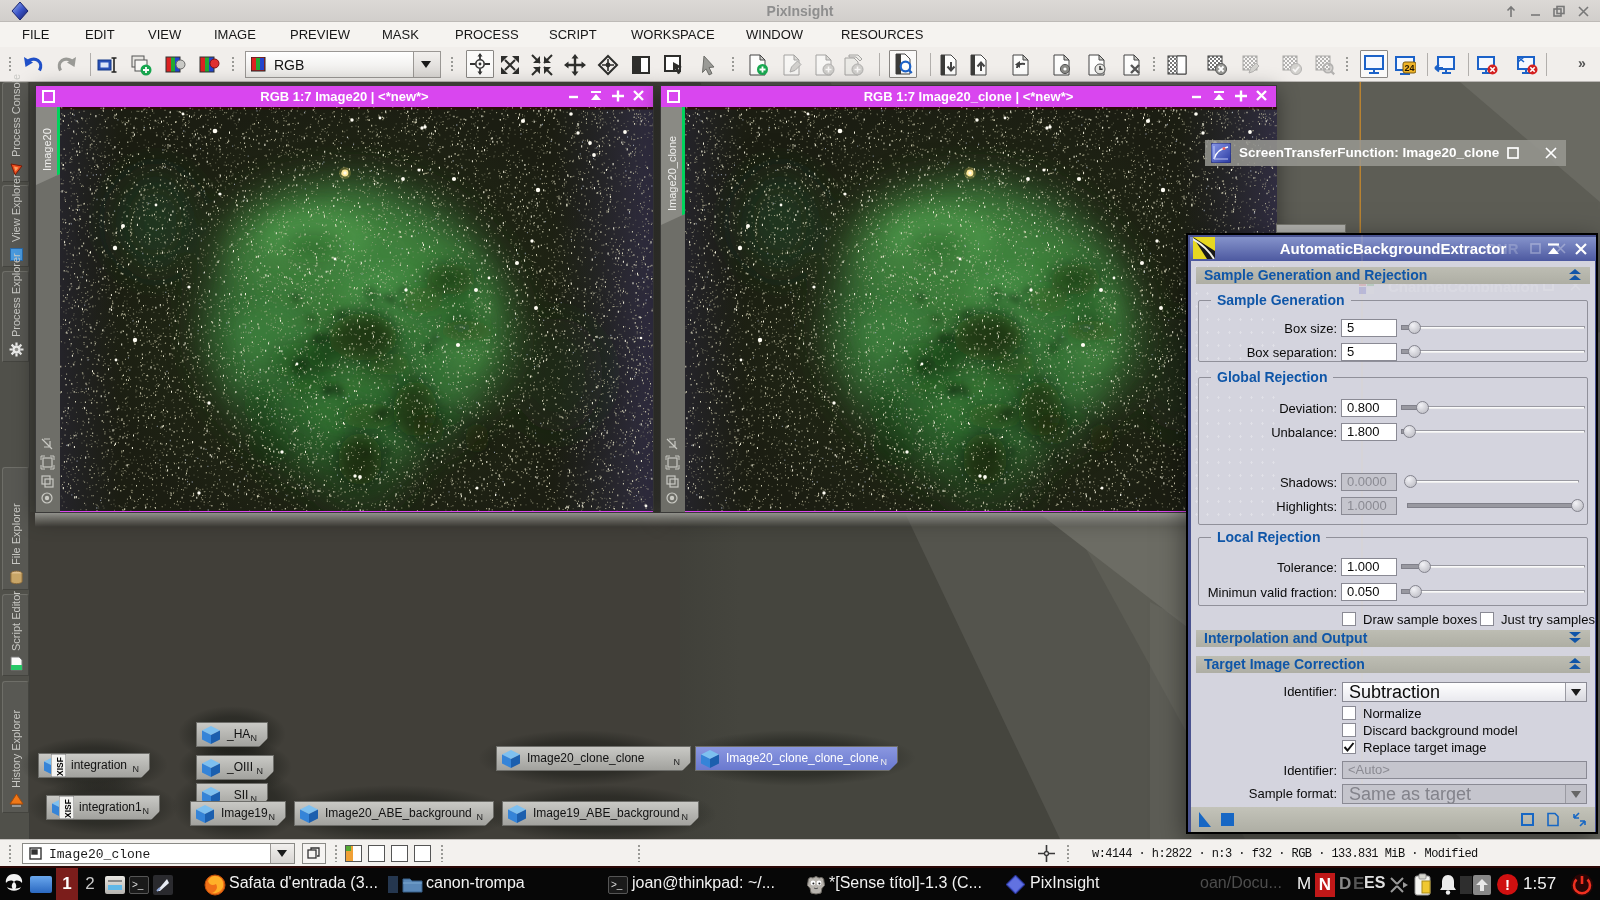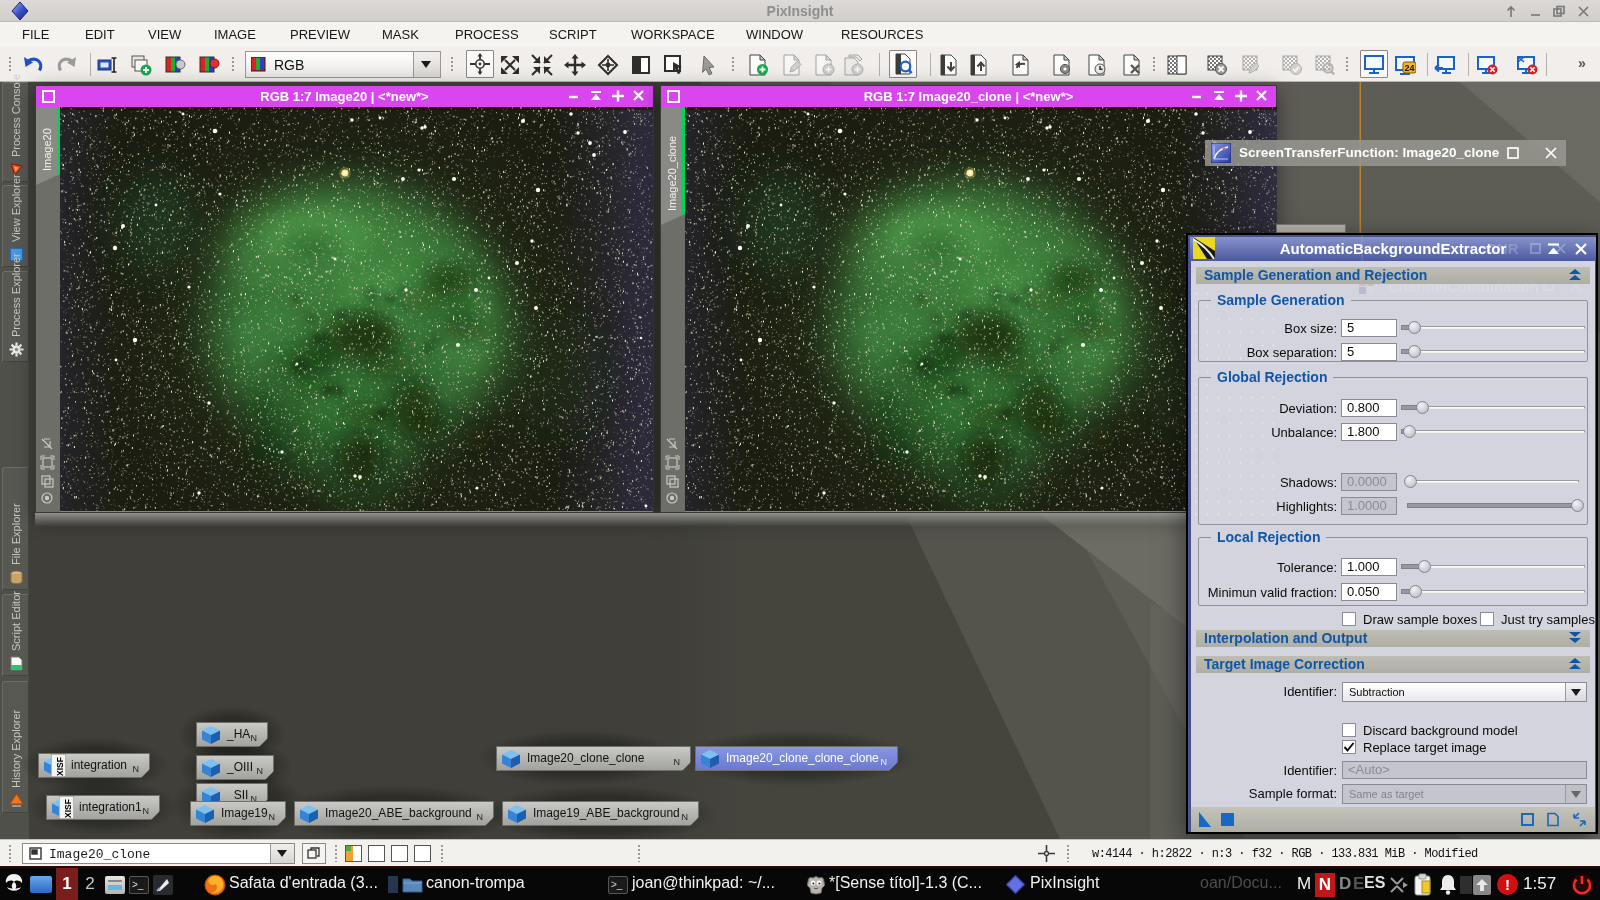--- a/index.html
+++ b/index.html
@@ -43,21 +43,21 @@
 .gt{position:absolute;top:-10px;left:12px;background:#d4d4de;padding:0 6px;color:#0f56a8;font-weight:bold;font-size:14px;line-height:18px}
 .row{position:absolute;height:18px;line-height:18px;white-space:nowrap}
 .rl{position:absolute;text-align:right;top:1px;font-size:13px}
 .inp{position:absolute;top:0;height:18px;background:#fff;border:1px solid #8a8a94;padding-left:5px;line-height:16px;font-size:13px}
 .inp.dis{background:#c5c5cd;color:#8b8b93}
 .sld{position:absolute;top:7px;height:3px;background:#fafafa;border:1px solid #9a9aa2;border-bottom-color:#eee}
 .fill{position:absolute;left:-1px;top:-2px;height:5px;background:#9898a0;border:1px solid #80808a}
 .knob{position:absolute;top:-6px;width:13px;height:13px;border-radius:50%;background:radial-gradient(circle at 35% 30%,#f2f2f6,#b5b5bd);border:1px solid #84848e}
 .cb{position:absolute;width:14px;height:14px;background:#fff;border:1px solid #8a8a94;top:1px}
 .cbl{position:absolute;top:1px;line-height:15px;font-size:13px}
-.combo{position:absolute;height:20px;background:linear-gradient(#fff,#e9e9ee);border:1px solid #8a8a94;line-height:18px;padding-left:6px;font-size:11px}
+.combo{position:absolute;height:20px;background:linear-gradient(#fff,#e9e9ee);border:1px solid #8a8a94;line-height:18px;padding-left:6px;font-size:18px}
 .combo .arr{position:absolute;right:0;top:0;width:21px;height:18px;background:linear-gradient(#f4f4f7,#d8d8de);border-left:1px solid #9a9aa2}
 .combo.dis{background:#c5c5cd;color:#83838b}
 .combo.dis .arr{background:#c0c0c8}
 .tri{width:0;height:0;border-left:5px solid transparent;border-right:5px solid transparent;border-top:7px solid #1a1a1a;position:absolute;left:5px;top:5px}
 #dlgfoot{position:absolute;left:0;bottom:0;width:404px;height:25px;background:linear-gradient(#c3c3b9,#aeaea4)}
 .fnt{position:absolute;opacity:.2;color:#fff;font-weight:bold;white-space:nowrap}
 #statusbar{left:0;top:839px;width:1600px;height:27px;background:#f3f1ee;border-top:1px solid #c5c2bf;font-size:13px;color:#1a1a1a}
 .sw{position:absolute;top:5px;width:17px;height:17px;border:1px solid #555;background:#fff}
 #taskbar{left:0;top:866px;width:1600px;height:34px;background:#070707;color:#f2f2f2;font-size:16px;border-top:2px solid #2b0806}
 #taskbar .t{position:absolute;top:6px;white-space:nowrap}
@@ -836,20 +836,24 @@
     <svg class="abs" style="right:8px;top:2px" width="14" height="13" fill="#1055a8">
             <polygon points="7,0 13,5 1,5"></polygon>
             <polygon points="7,6 13,11 1,11"></polygon>
           </svg></div>
   <div class="row" style="left:0;top:421px;width:100%">
     <div class="rl" style="left:0;width:146px">Identifier:</div>
     <div class="combo" style="left:151px;width:245px">Subtraction<div class="arr">
               <div class="tri" style="top:6px"></div>
             </div></div>
   </div>
+  <div class="row" style="left:0;top:444px;width:100%">
+          <span class="cb" style="left:151px"></span>
+          <span class="cbl" style="left:172px">Normalize</span>
+        </div>
   <div class="row" style="left:0;top:461px;width:100%">
           <span class="cb" style="left:151px"></span>
           <span class="cbl" style="left:172px">Discard background model</span>
         </div>
   <div class="row" style="left:0;top:478px;width:100%">
           <span class="cb" style="left:151px">
             <svg width="12" height="12" viewBox="0 0 12 12" style="position:absolute;left:0;top:0">
               <path d="M1.5 6 l3 3.5 L10.5 2" fill="none" stroke="#111" stroke-width="2"></path>
             </svg>
           </span>

